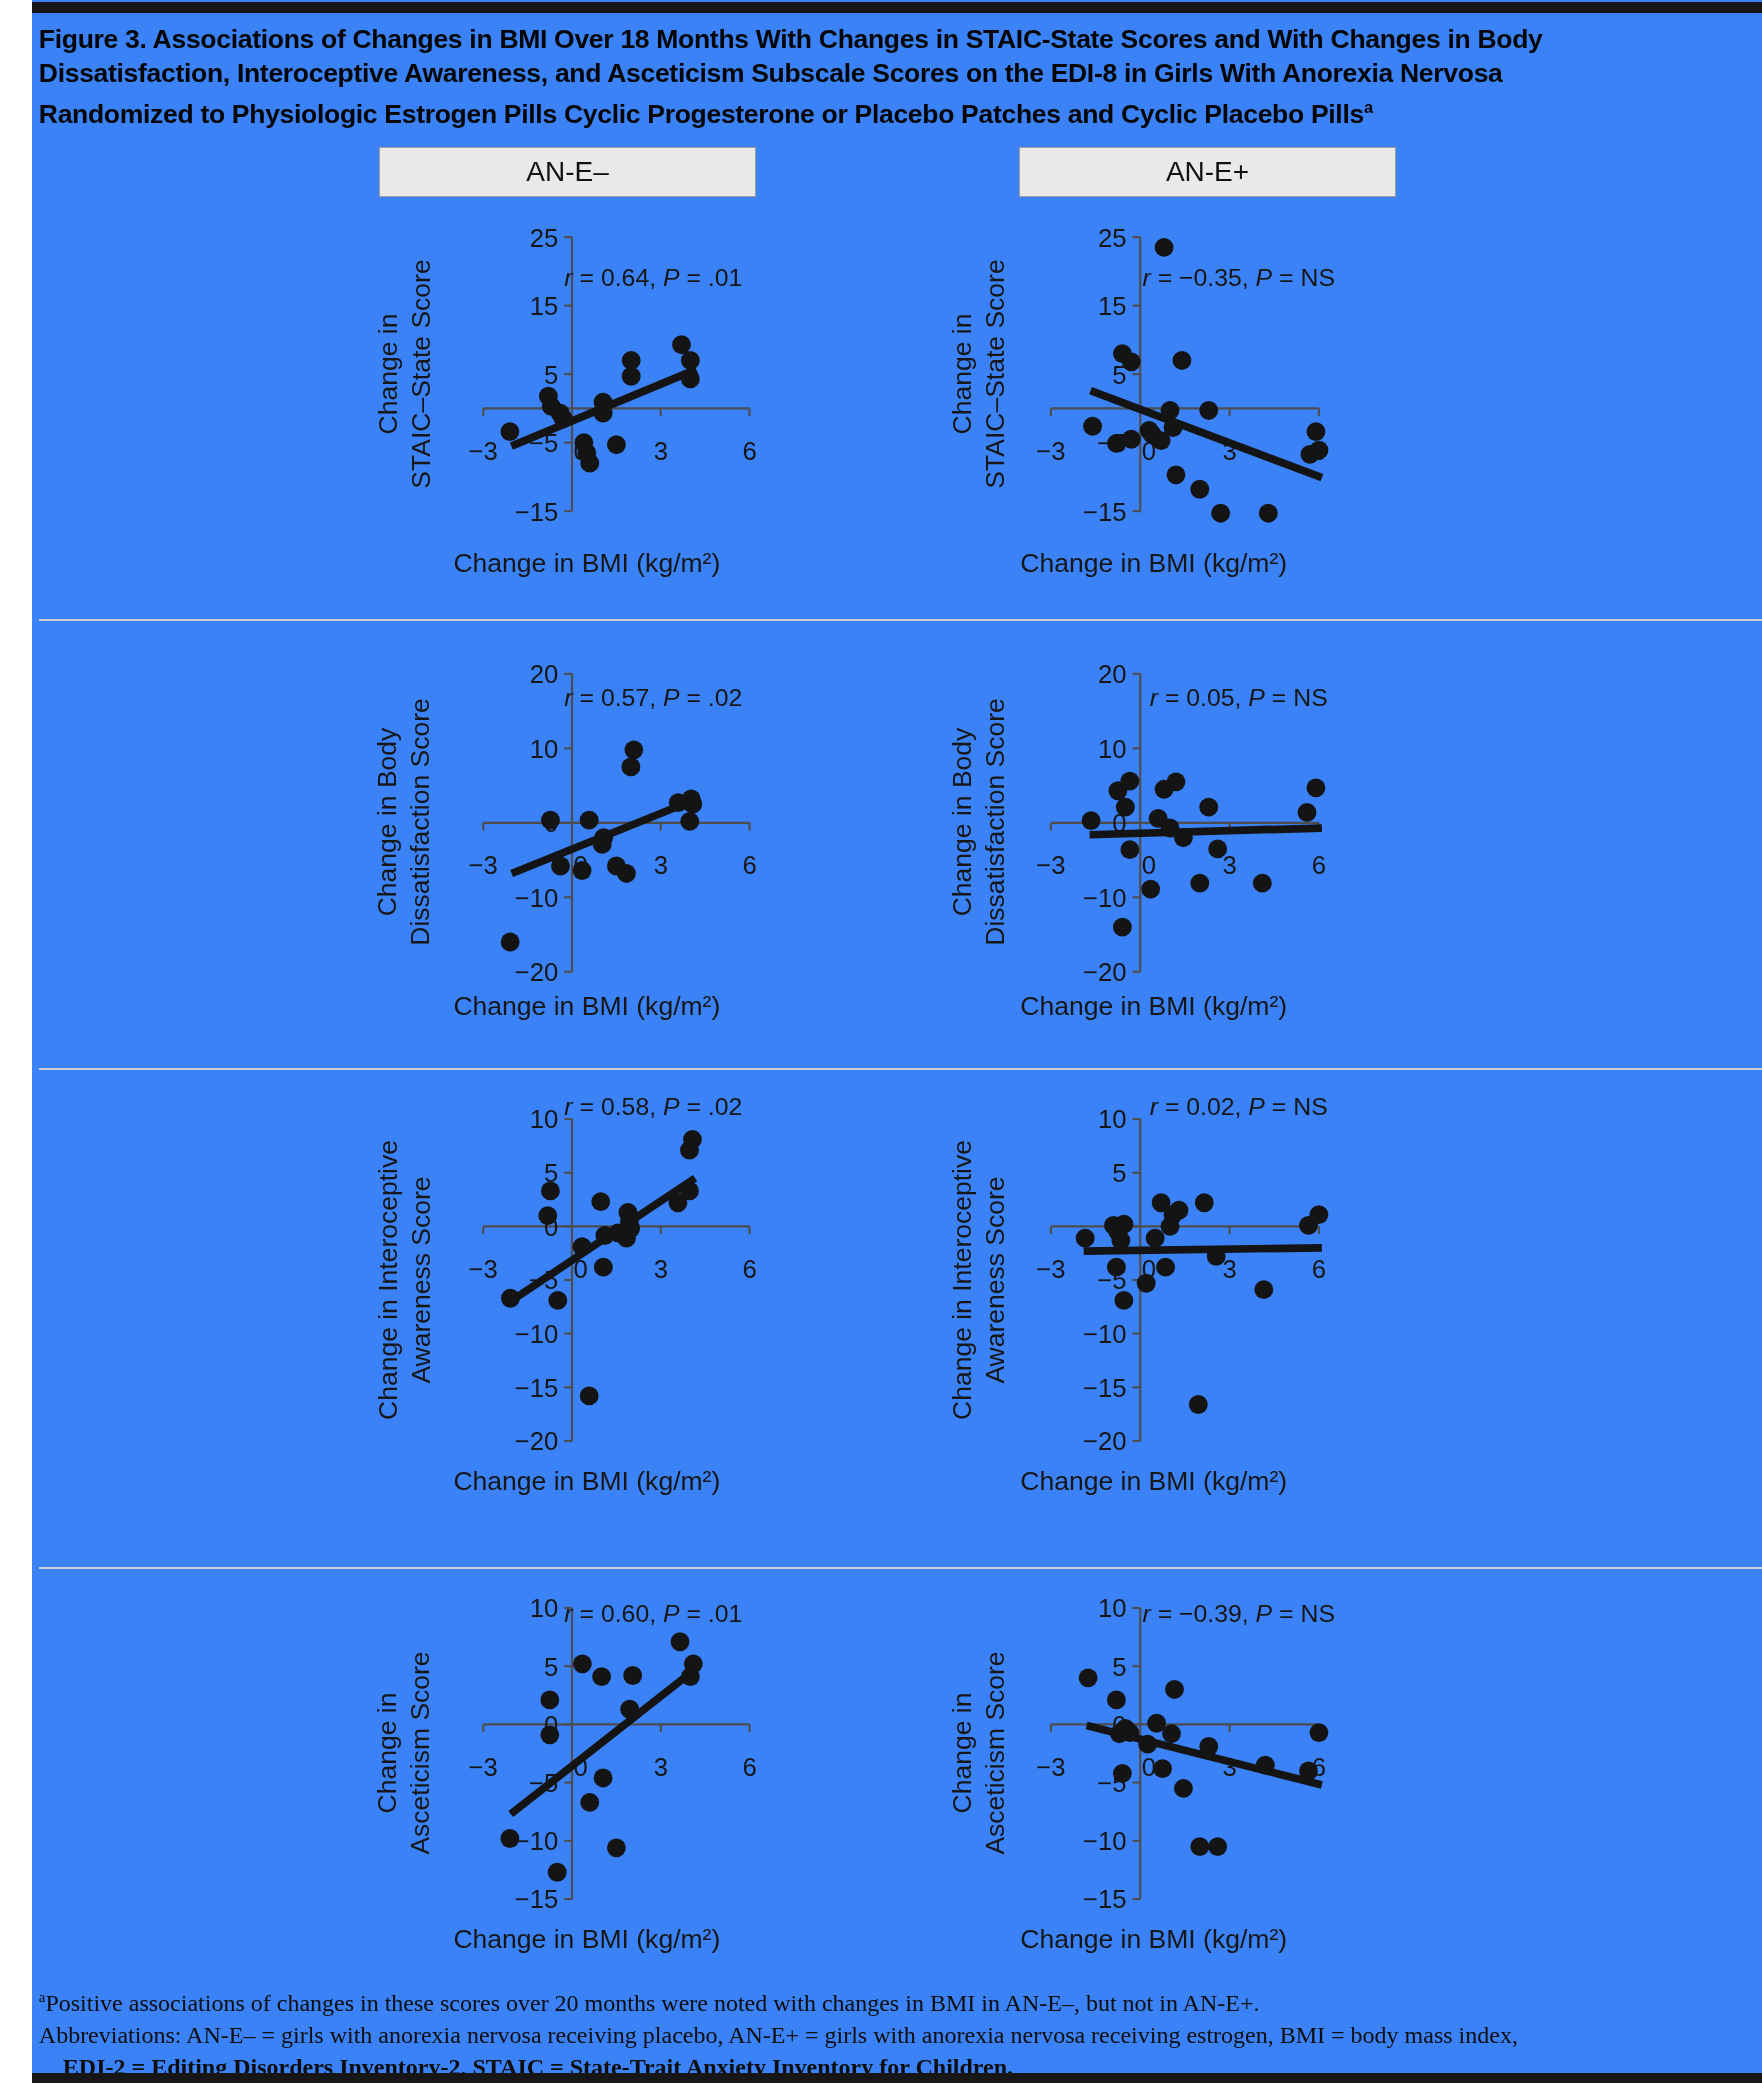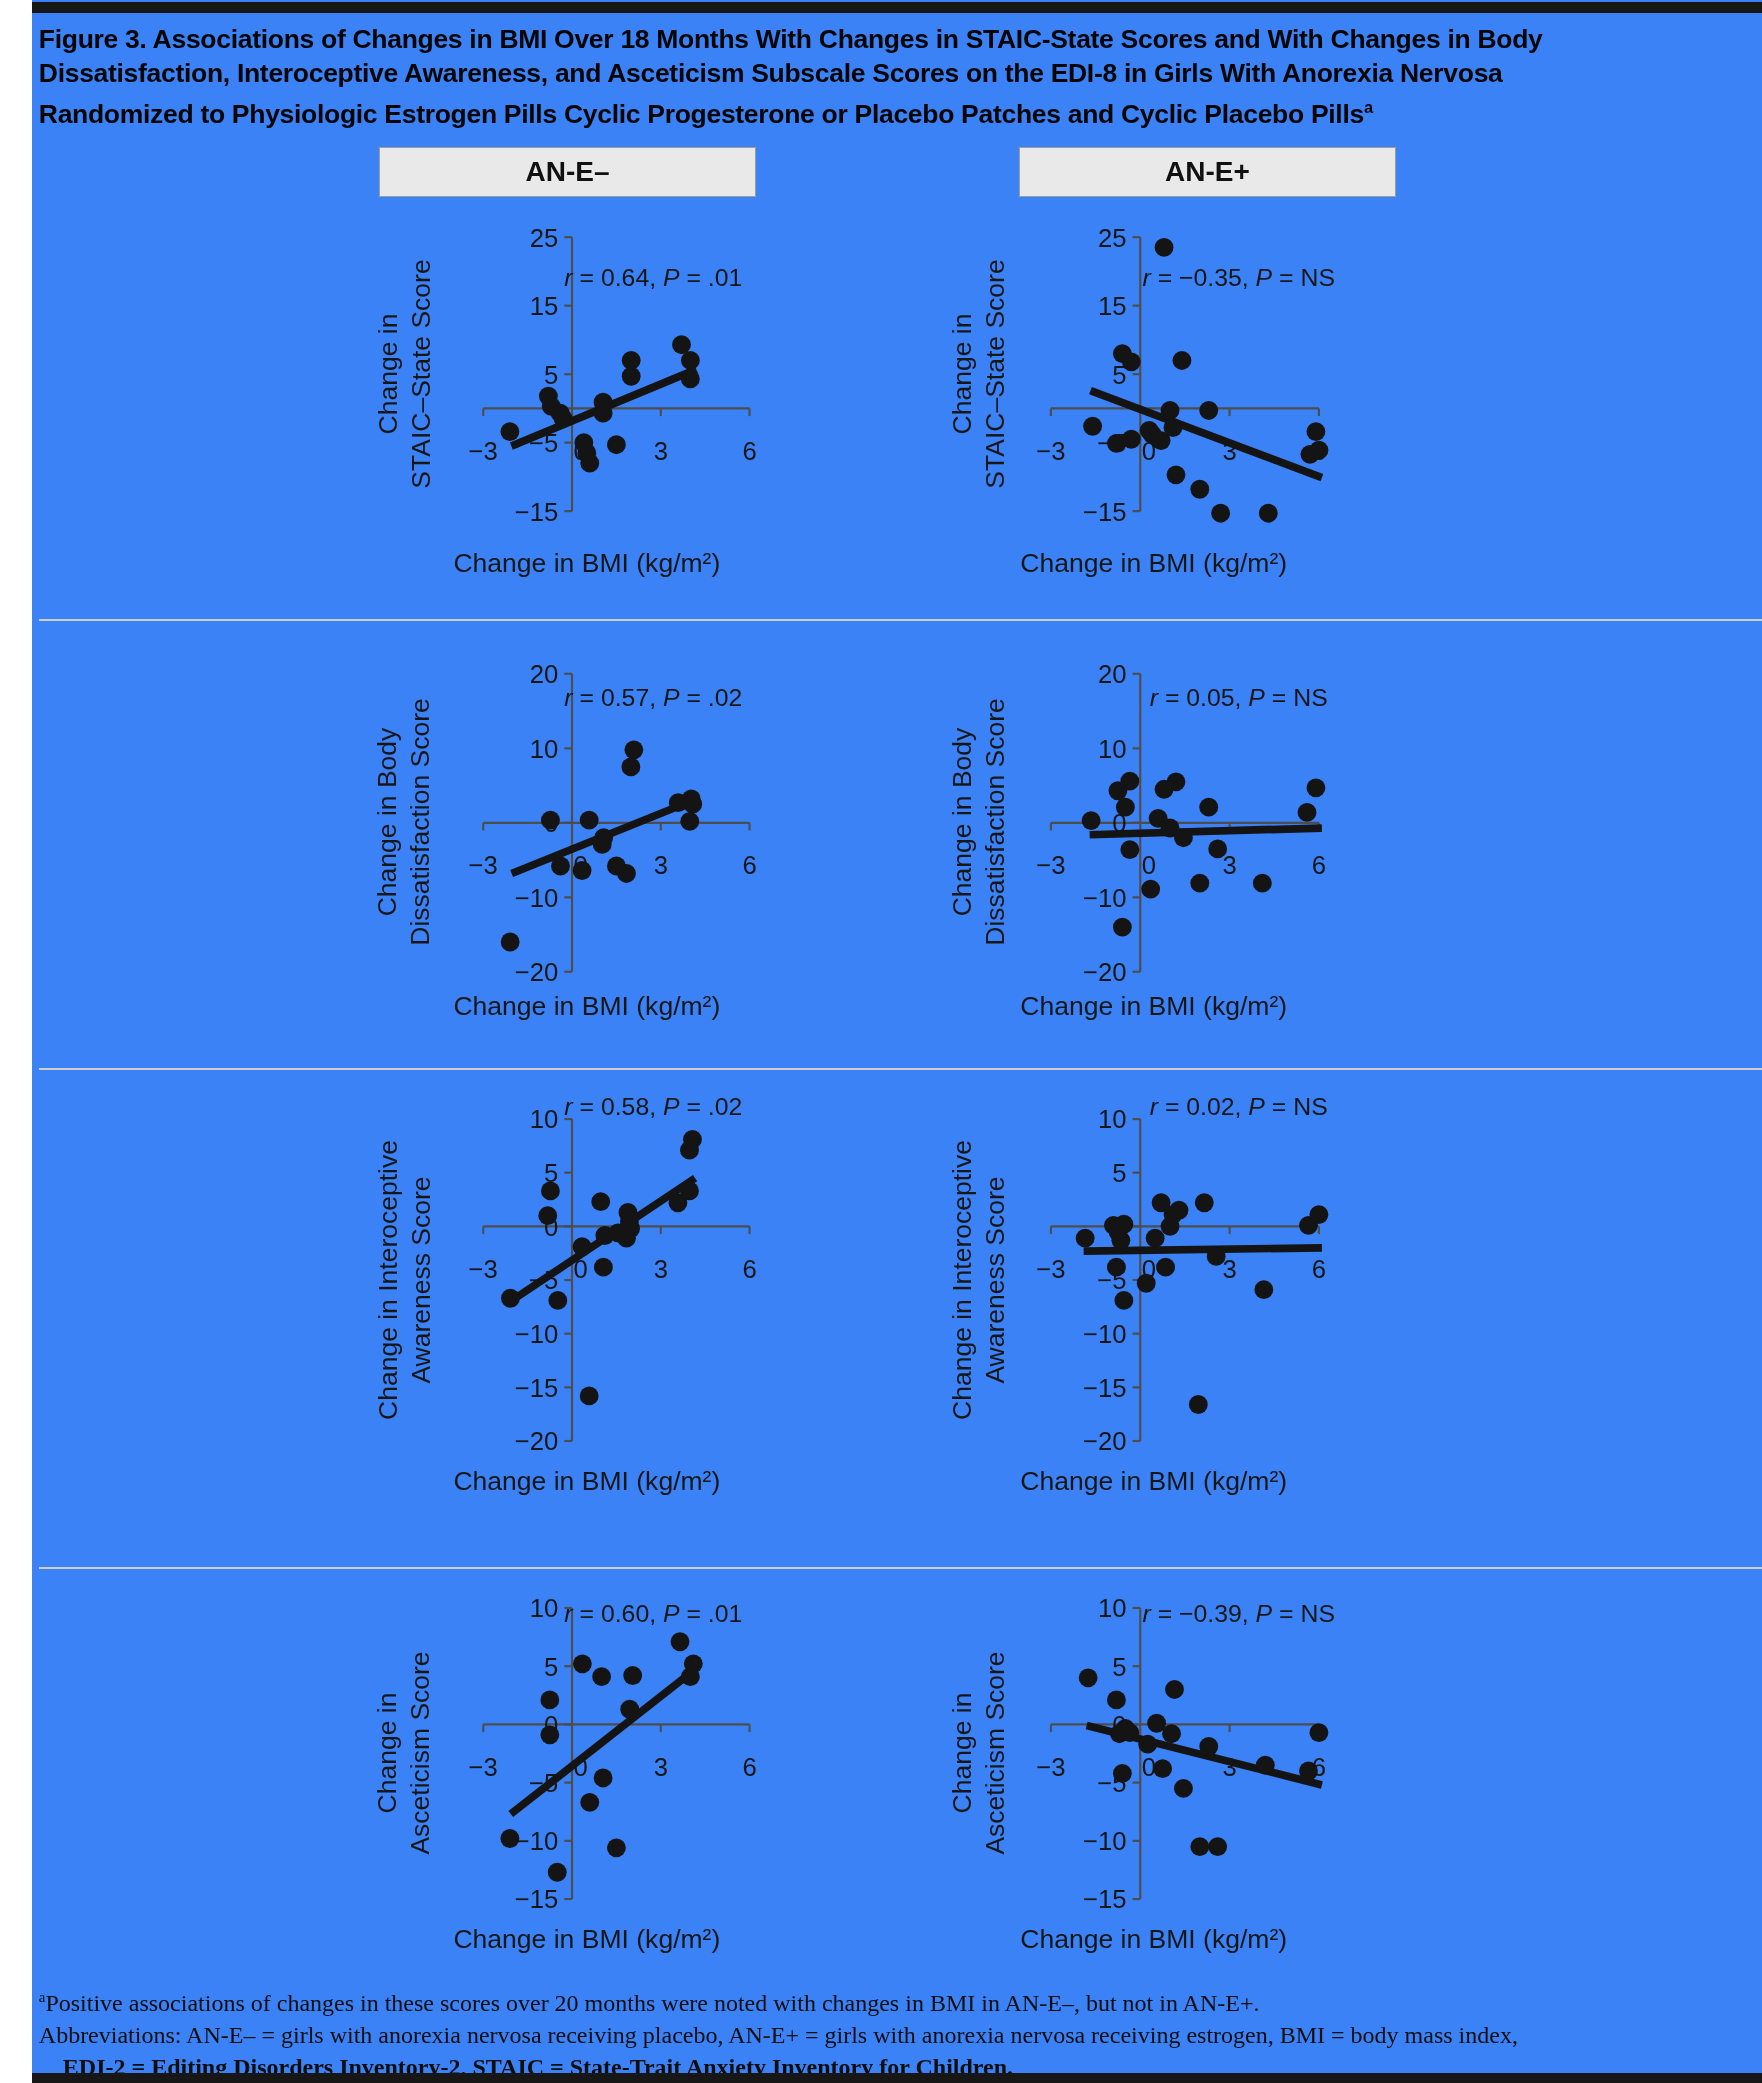--- a/index.html
+++ b/index.html
@@ -2,21 +2,21 @@
 <html style="font-size:13.7px"><head>
 <meta charset="utf-8">
 <style>
   html,body{margin:0;padding:0;background:#fff;}
   .page{position:relative;width:1763px;height:2084px;background:#3b82f6;
         font-family:"Liberation Sans",sans-serif;color:#111;overflow:hidden;margin-left:32px;}
   .rule{position:absolute;left:0;width:1763px;height:11px;background:#171717;}
   .title{position:absolute;left:6.8px;top:22px;width:1749px;font-size:26.5px;font-weight:700;
          line-height:34px;letter-spacing:-0.3px;color:#050505;}
   .hdr{position:absolute;top:147px;height:48px;background:#e9e9e9;border:1.7px solid #9d9d9d;
-       display:flex;align-items:center;justify-content:center;font-size:28px;font-weight:700;color:#111;}
+       display:flex;align-items:center;justify-content:center;font-size:28px;font-weight:400;color:#111;}
   .sep{position:absolute;left:6.8px;width:1749px;height:1.7px;background:#cfcfcf;}
   .ylab{position:absolute;display:flex;flex-direction:column;justify-content:center;
         text-align:center;transform:rotate(-90deg);font-size:26.5px;line-height:33px;color:#161616;}
   #plots{position:absolute;left:0;top:0;}
   #plots text{font-family:"Liberation Sans",sans-serif;fill:#161616;}
   #plots .tick{font-size:30px;}
   #plots .annot{font-size:29px;}
   #plots .xlabel{font-size:31px;}
   #plots .end{text-anchor:end;}
   #plots .mid{text-anchor:middle;}

